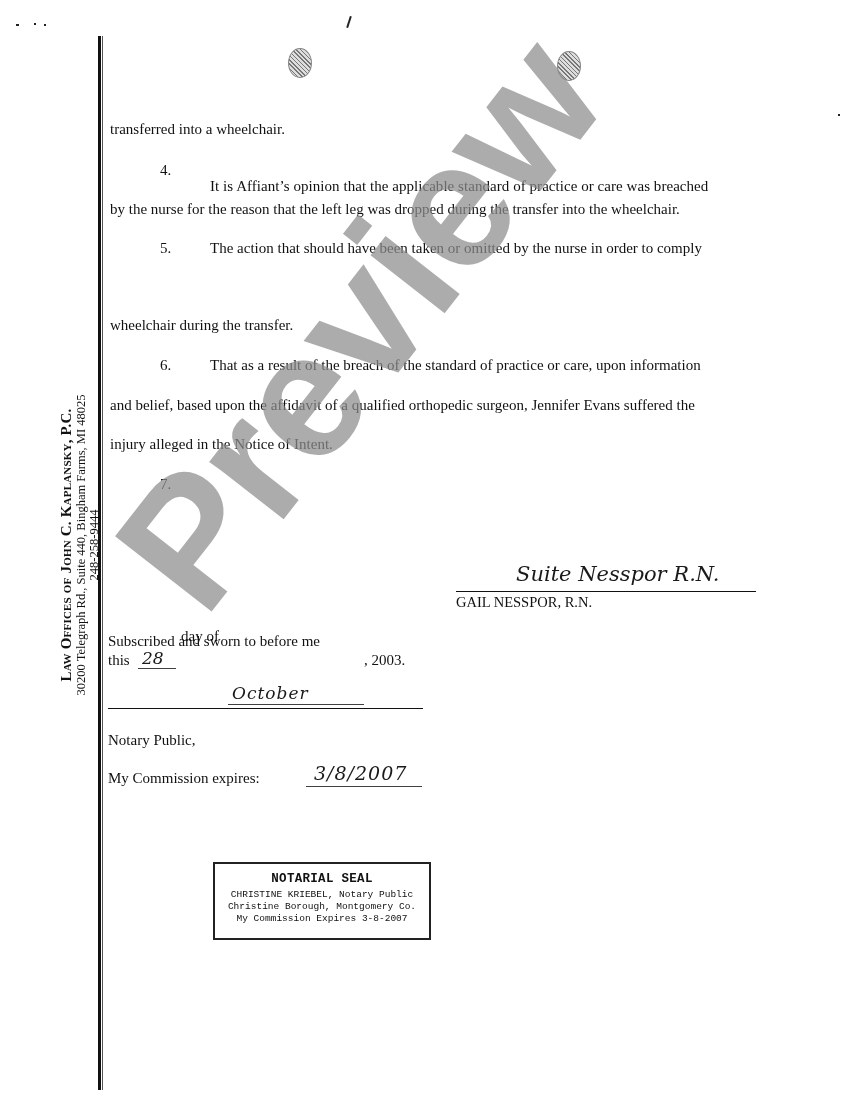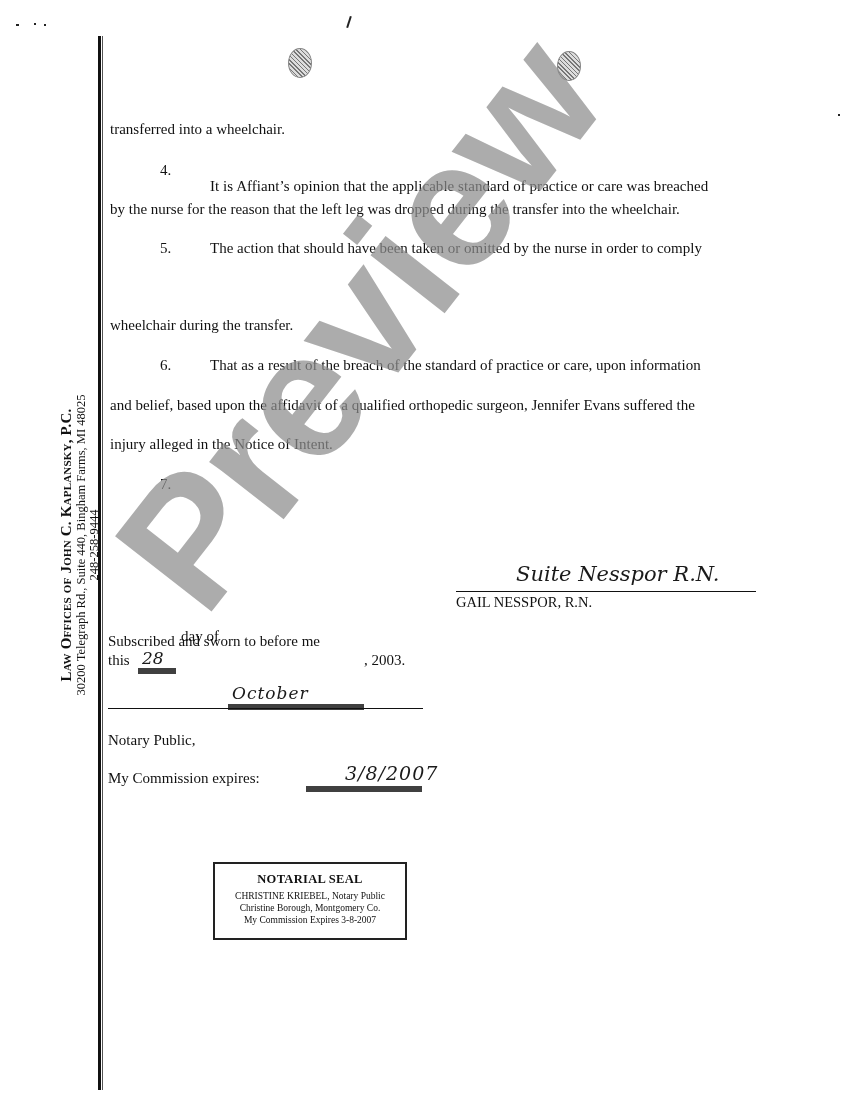--- a/index.html
+++ b/index.html
@@ -35,27 +35,27 @@
   .lh-firm { font-size: 15px; font-weight: bold; letter-spacing: 0.2px; font-variant: small-caps; }
   .lh-addr, .lh-phone { font-size: 12.5px; }
 
   
   .txt { position: absolute; font-size: 15px; white-space: nowrap; }
   .num { position: absolute; font-size: 15px; }
 
   
   .sig-line { position: absolute; height: 1px; background: #111; }
   .script { position: absolute; font-family: "DejaVu Serif", serif; font-style: italic; color: #1a1a1a; }
-  .fill { position: absolute; border-bottom: 6px solid #404040; }
+  .fill { position: absolute; border-bottom: 1px solid #404040; }
 
   
   .seal {
-    position: absolute; left: 213px; top: 862px; width: 194px; height: 78px;
+    position: absolute; left: 213px; top: 862px; width: 218px; height: 78px;
     border: 2px solid #222; box-sizing: border-box;
-    font-family: Liberation Serif, serif; text-align: center; padding-top: 8px;
+    font-family: Liberation Mono, monospace; text-align: center; padding-top: 8px;
   }
   .seal-title { font-size: 12.5px; font-weight: bold; letter-spacing: 0.3px; margin-bottom: 3px; }
   .seal-line { font-size: 9.5px; line-height: 12px; }
 
   
   .watermark {
     position: absolute; left: 75px; top: 520px;
     font-family: "Liberation Sans", "DejaVu Sans", sans-serif; font-weight: bold;
     font-size: 178px; color: rgba(140,140,140,0.72); letter-spacing: -2px;
     transform: rotate(-52deg); transform-origin: left top;
@@ -115,21 +115,21 @@
   <div class="fill" style="left:228px;top:688px;width:136px;height:16px;">
     <span class="script" style="left:4px;top:-5px;font-size:17px;letter-spacing:1px;">October</span>
   </div>
   <div class="txt" style="left:364px;top:652px;">, 2003.</div>
 
   <div class="sig-line" style="left:108px;top:708px;width:315px;"></div>
 
   <div class="txt" style="left:108px;top:732px;">Notary Public,</div>
   <div class="txt" style="left:108px;top:770px;">My Commission expires:</div>
   <div class="fill" style="left:306px;top:768px;width:116px;height:18px;">
-    <span class="script" style="left:8px;top:-6px;font-size:19px;letter-spacing:1px;margin-left:31px;">3/8/2007</span>
+    <span class="script" style="left:8px;top:-6px;font-size:19px;letter-spacing:1px;">3/8/2007</span>
   </div>
 
   <div class="seal">
     <div class="seal-title">NOTARIAL SEAL</div>
     <div class="seal-line">CHRISTINE KRIEBEL, Notary Public</div>
     <div class="seal-line">Christine Borough, Montgomery Co.</div>
     <div class="seal-line">My Commission Expires 3-8-2007</div>
   </div>
 
   <div class="watermark">Preview</div>

